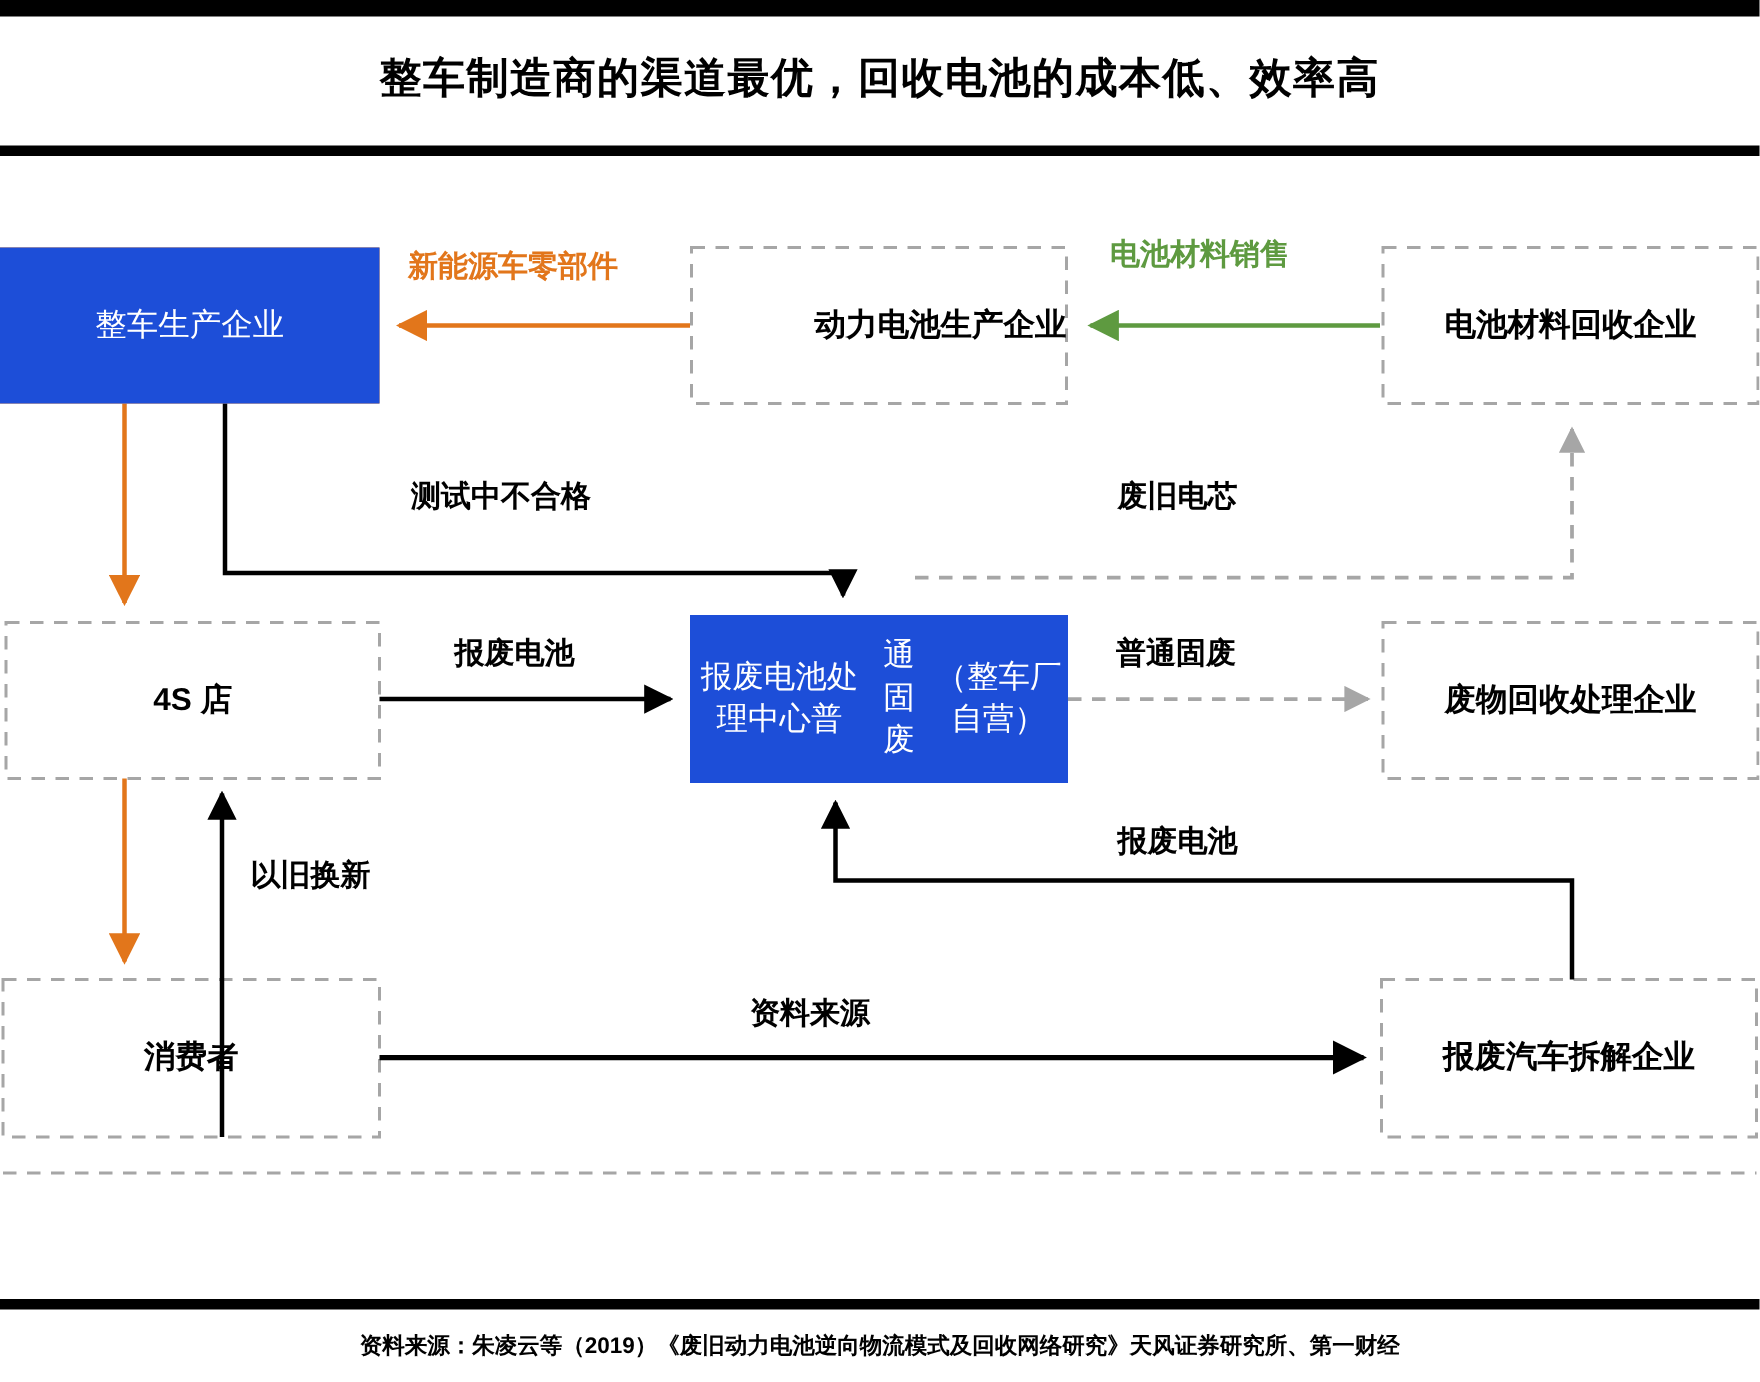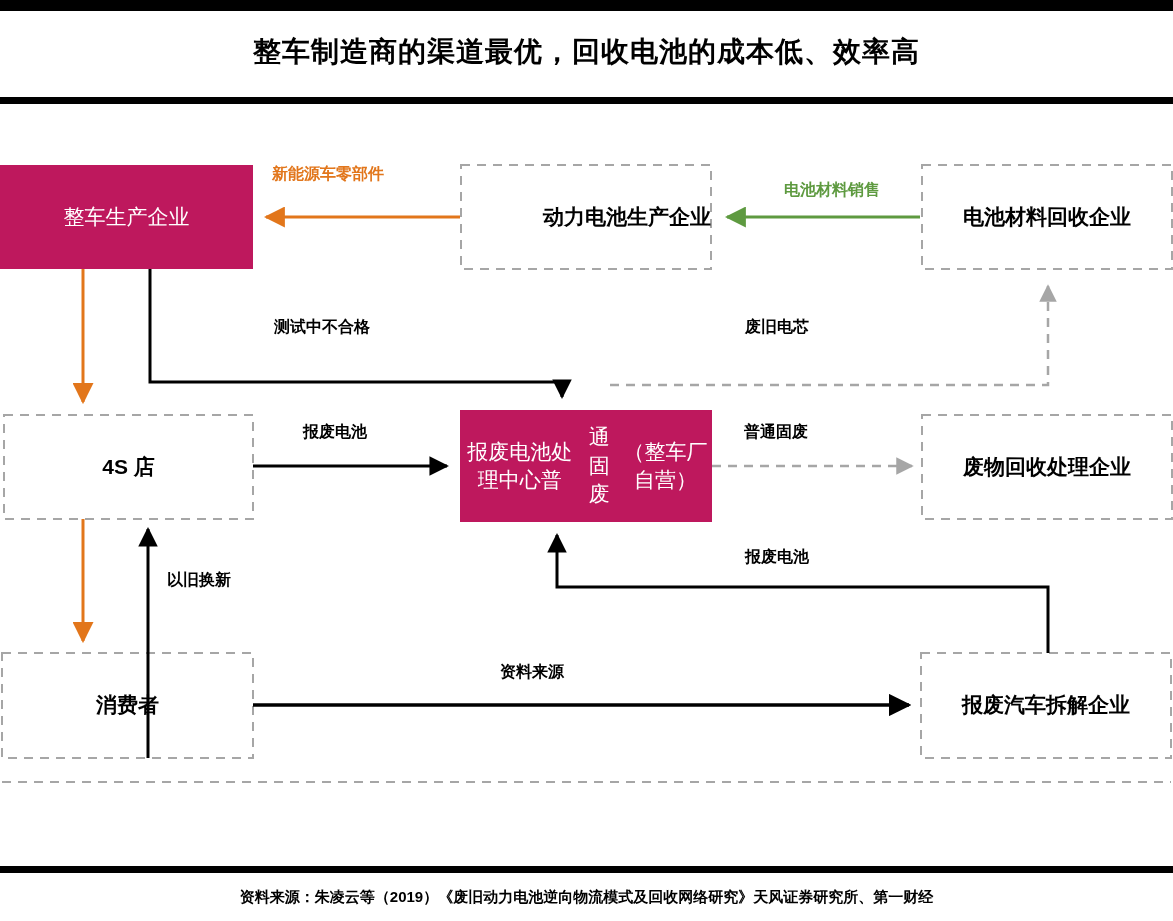--- a/index.html
+++ b/index.html
@@ -21,24 +21,24 @@
     position:absolute;left:0;top:888px;width:1173px;
     text-align:center;font-size:15px;font-weight:bold;color:#000;
   }
 
   svg.canvas{position:absolute;left:0;top:104px;width:1173px;height:760px;}
 
   .node-label{
     position:absolute;display:flex;align-items:center;justify-content:center;
     text-align:center;line-height:1.35;box-sizing:border-box;
   }
-  .solid-node{background:#be185d;color:#ffffff;font-size:21px;}
+  .solid-node{background:#1d4ed8;color:#ffffff;font-size:21px;}
   .dash-node{color:#000000;font-size:21px;font-weight:bold;}
 
-  .edge-label{position:absolute;font-size:16px;font-weight:bold;color:#000;white-space:nowrap;}
+  .edge-label{position:absolute;font-size:20px;font-weight:bold;color:#000;white-space:nowrap;}
   .edge-label.orange{color:#E2761B;}
   .edge-label.green{color:#5E9A40;}
 </style>
 </head>
 <body>
 
 <div id="page">
 
   <div class="rule rule-top"></div>
 
@@ -133,21 +133,21 @@
     <span>废物回收处理企业</span>
   </div>
 
   <div class="node-label dash-node" style="left:921px;top:653px;width:250px;height:105px;flex-direction:row;">
     <span>报废汽车</span>
     <span>拆解企业</span>
   </div>
 
   <div class="edge-label orange" style="left:272px;top:164px;">新能源车零部件</div>
 
-  <div class="edge-label green" style="left:740px;top:180px;margin-left:44px;">电池材料销售</div>
+  <div class="edge-label green" style="left:740px;top:156px;">电池材料销售</div>
 
   <div class="edge-label" style="left:274px;top:317px;">测试中不合格</div>
 
   <div class="edge-label" style="left:745px;top:317px;">废旧电芯</div>
 
   <div class="edge-label" style="left:303px;top:422px;">报废电池</div>
 
   <div class="edge-label" style="left:744px;top:422px;">普通固废</div>
 
   <div class="edge-label" style="left:167px;top:570px;">以旧换新</div>

